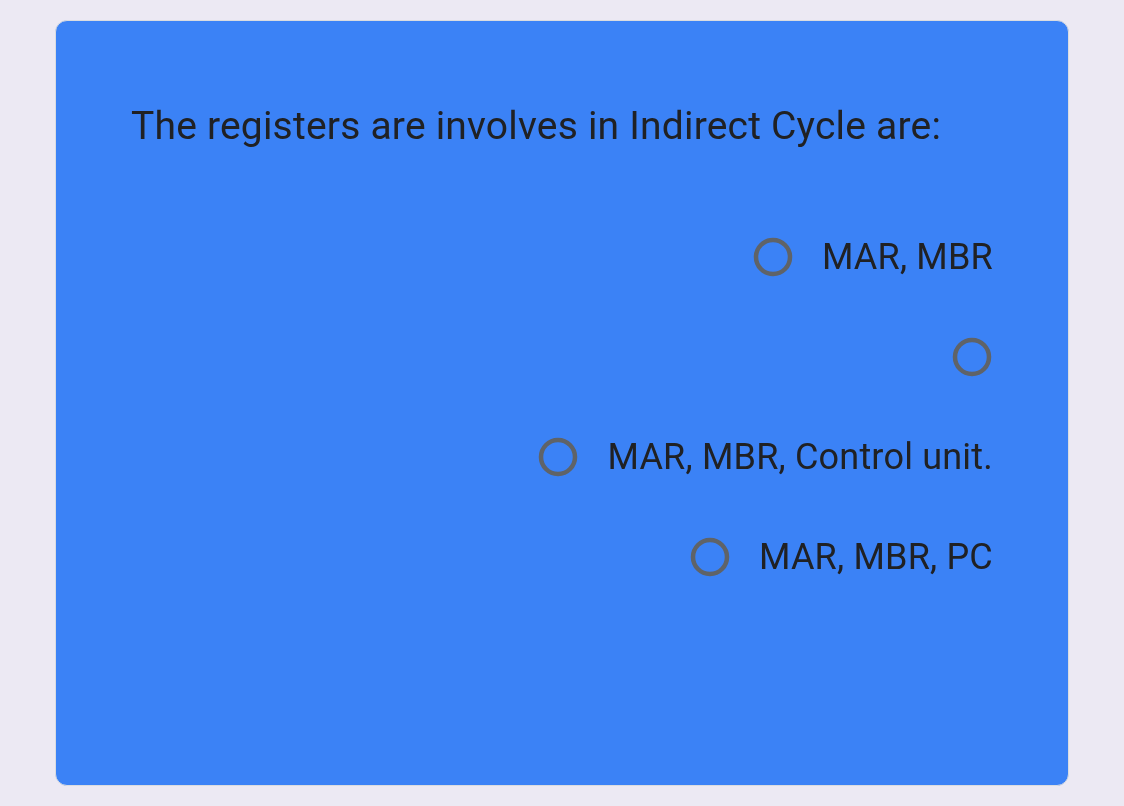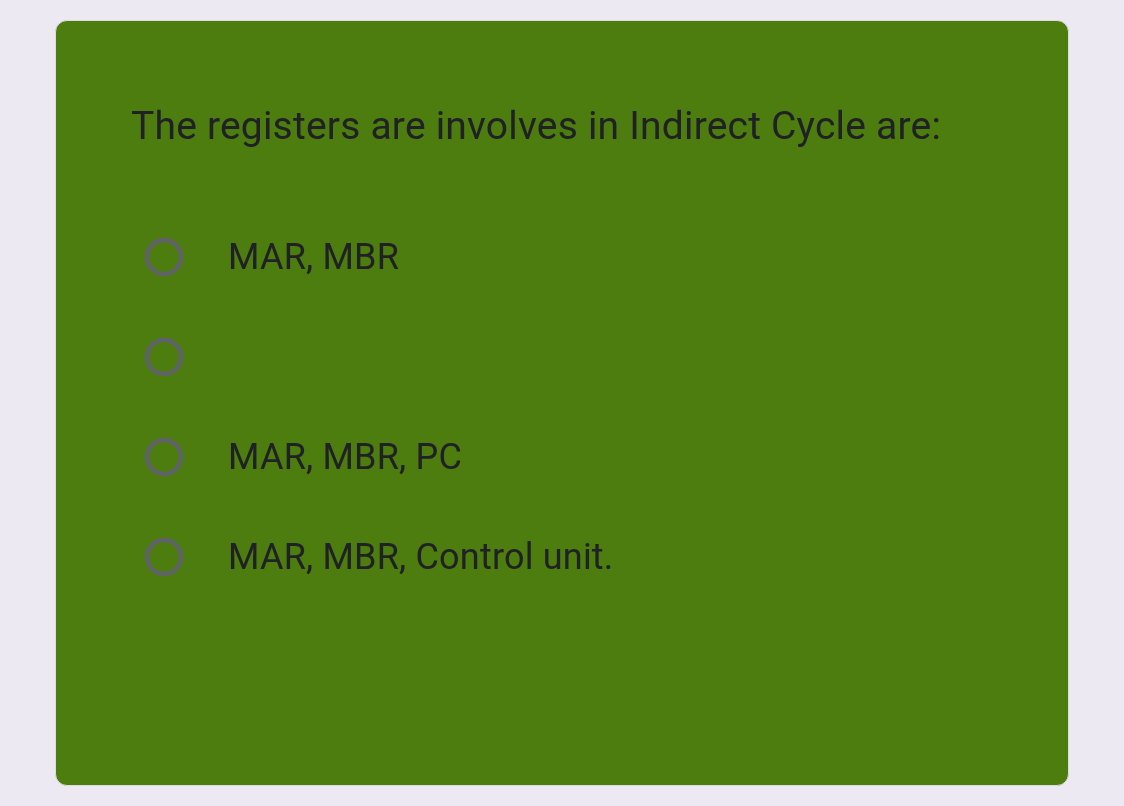--- a/index.html
+++ b/index.html
@@ -8,21 +8,21 @@
       box-sizing: border-box;
     }
     body {
       background-color: #ece9f3;
       font-family: 'Roboto', 'Arial', sans-serif;
       width: 1124px;
       height: 806px;
       padding: 20px 55px;
     }
     .card {
-      background-color: #4d7c0f;
+      background-color: #3b82f6;
       border: 1px solid #dadce0;
       border-radius: 12px;
       padding: 75px 75px 40px 75px;
       height: 100%;
     }
     .question-text {
       font-size: 39px;
       color: #202124;
       line-height: 1.55;
       font-weight: 400;
@@ -31,22 +31,23 @@
     }
     .options {
       display: flex;
       flex-direction: column;
       gap: 58px;
       padding-left: 12px;
     }
     .option {
       display: flex;
       align-items: center;
-      gap: 43px;
+      gap: 28px;
       cursor: pointer;
+      justify-content: flex-end;
     }
     .radio-circle {
       width: 42px;
       height: 42px;
       flex-shrink: 0;
     }
     .radio-circle svg {
       width: 100%;
       height: 100%;
     }
@@ -80,26 +81,26 @@
           </svg>
       </span>
     </div>
 
     <div class="option">
       <span class="radio-circle">
         <svg viewBox="0 0 42 42">
             <circle cx="21" cy="21" r="17" fill="none" stroke="#5f6368" stroke-width="4.5"></circle>
           </svg>
       </span>
-      <span class="option-label">MAR, MBR, PC</span>
+      <span class="option-label">MAR, MBR, Control unit.</span>
     </div>
 
     <div class="option">
       <span class="radio-circle">
         <svg viewBox="0 0 42 42">
             <circle cx="21" cy="21" r="17" fill="none" stroke="#5f6368" stroke-width="4.5"></circle>
           </svg>
       </span>
-      <span class="option-label">MAR, MBR, Control unit.</span>
+      <span class="option-label">MAR, MBR, PC</span>
     </div>
 
   </div>
 </div>
 
 </body></html>

